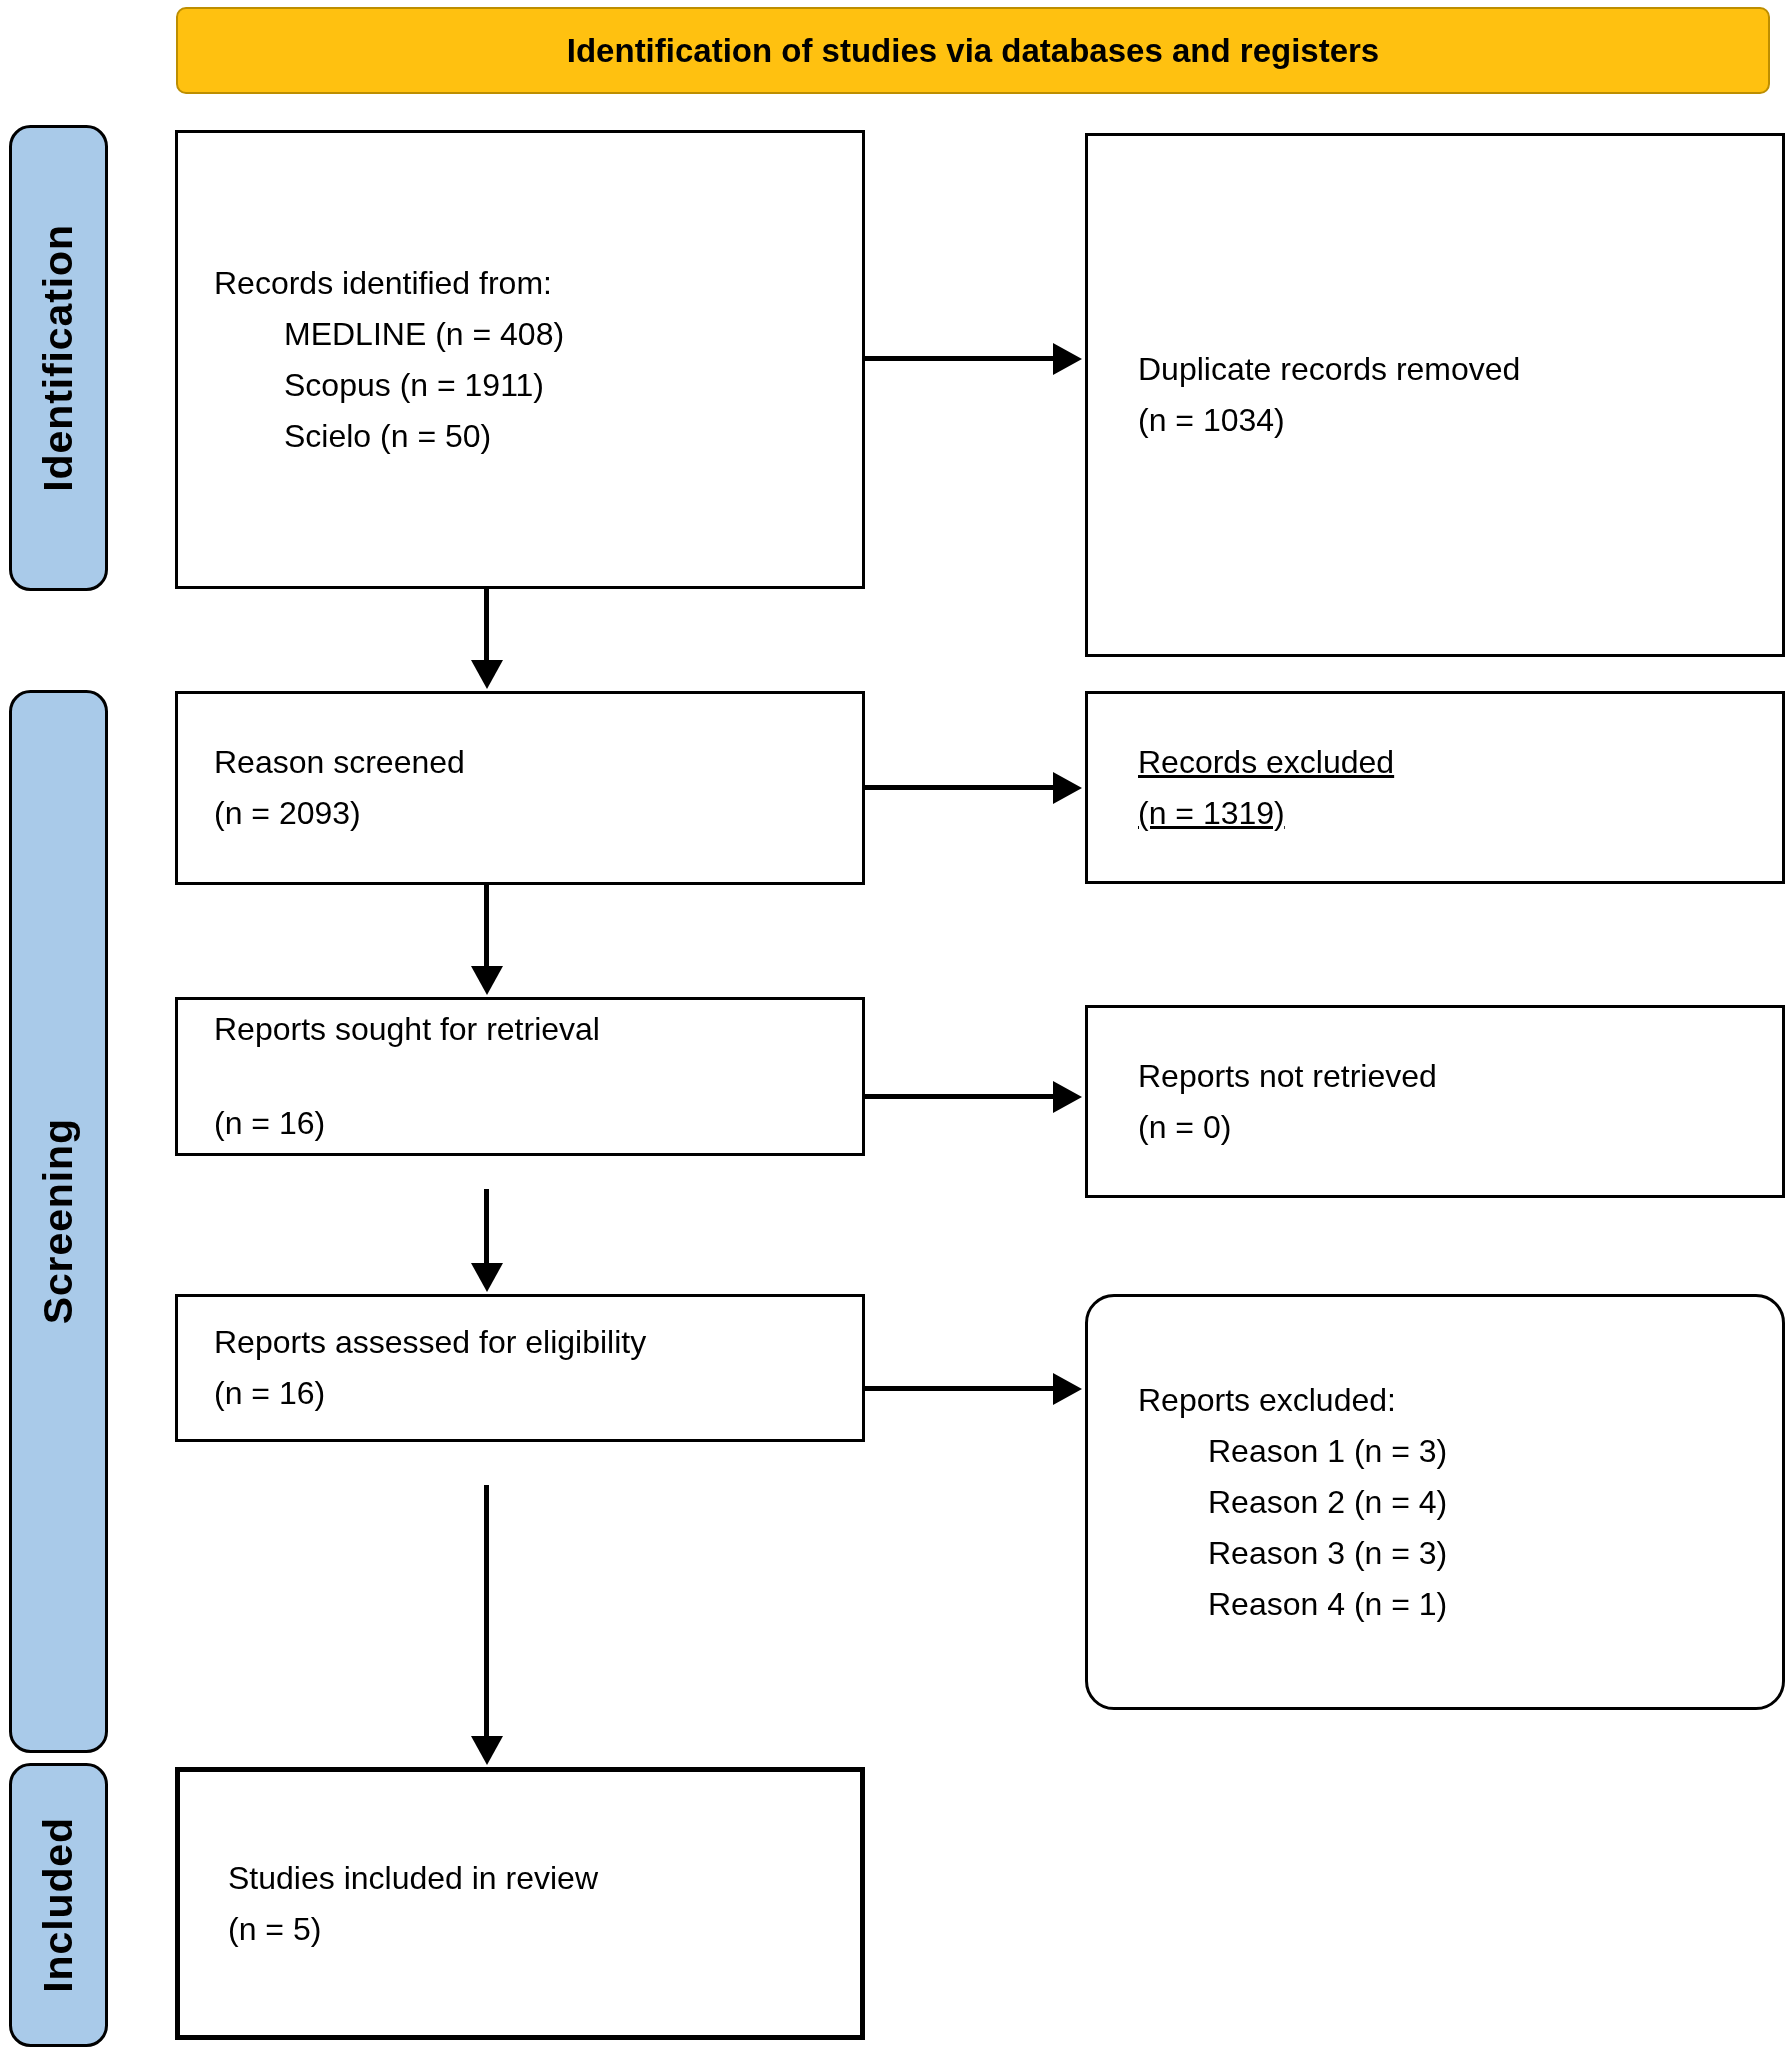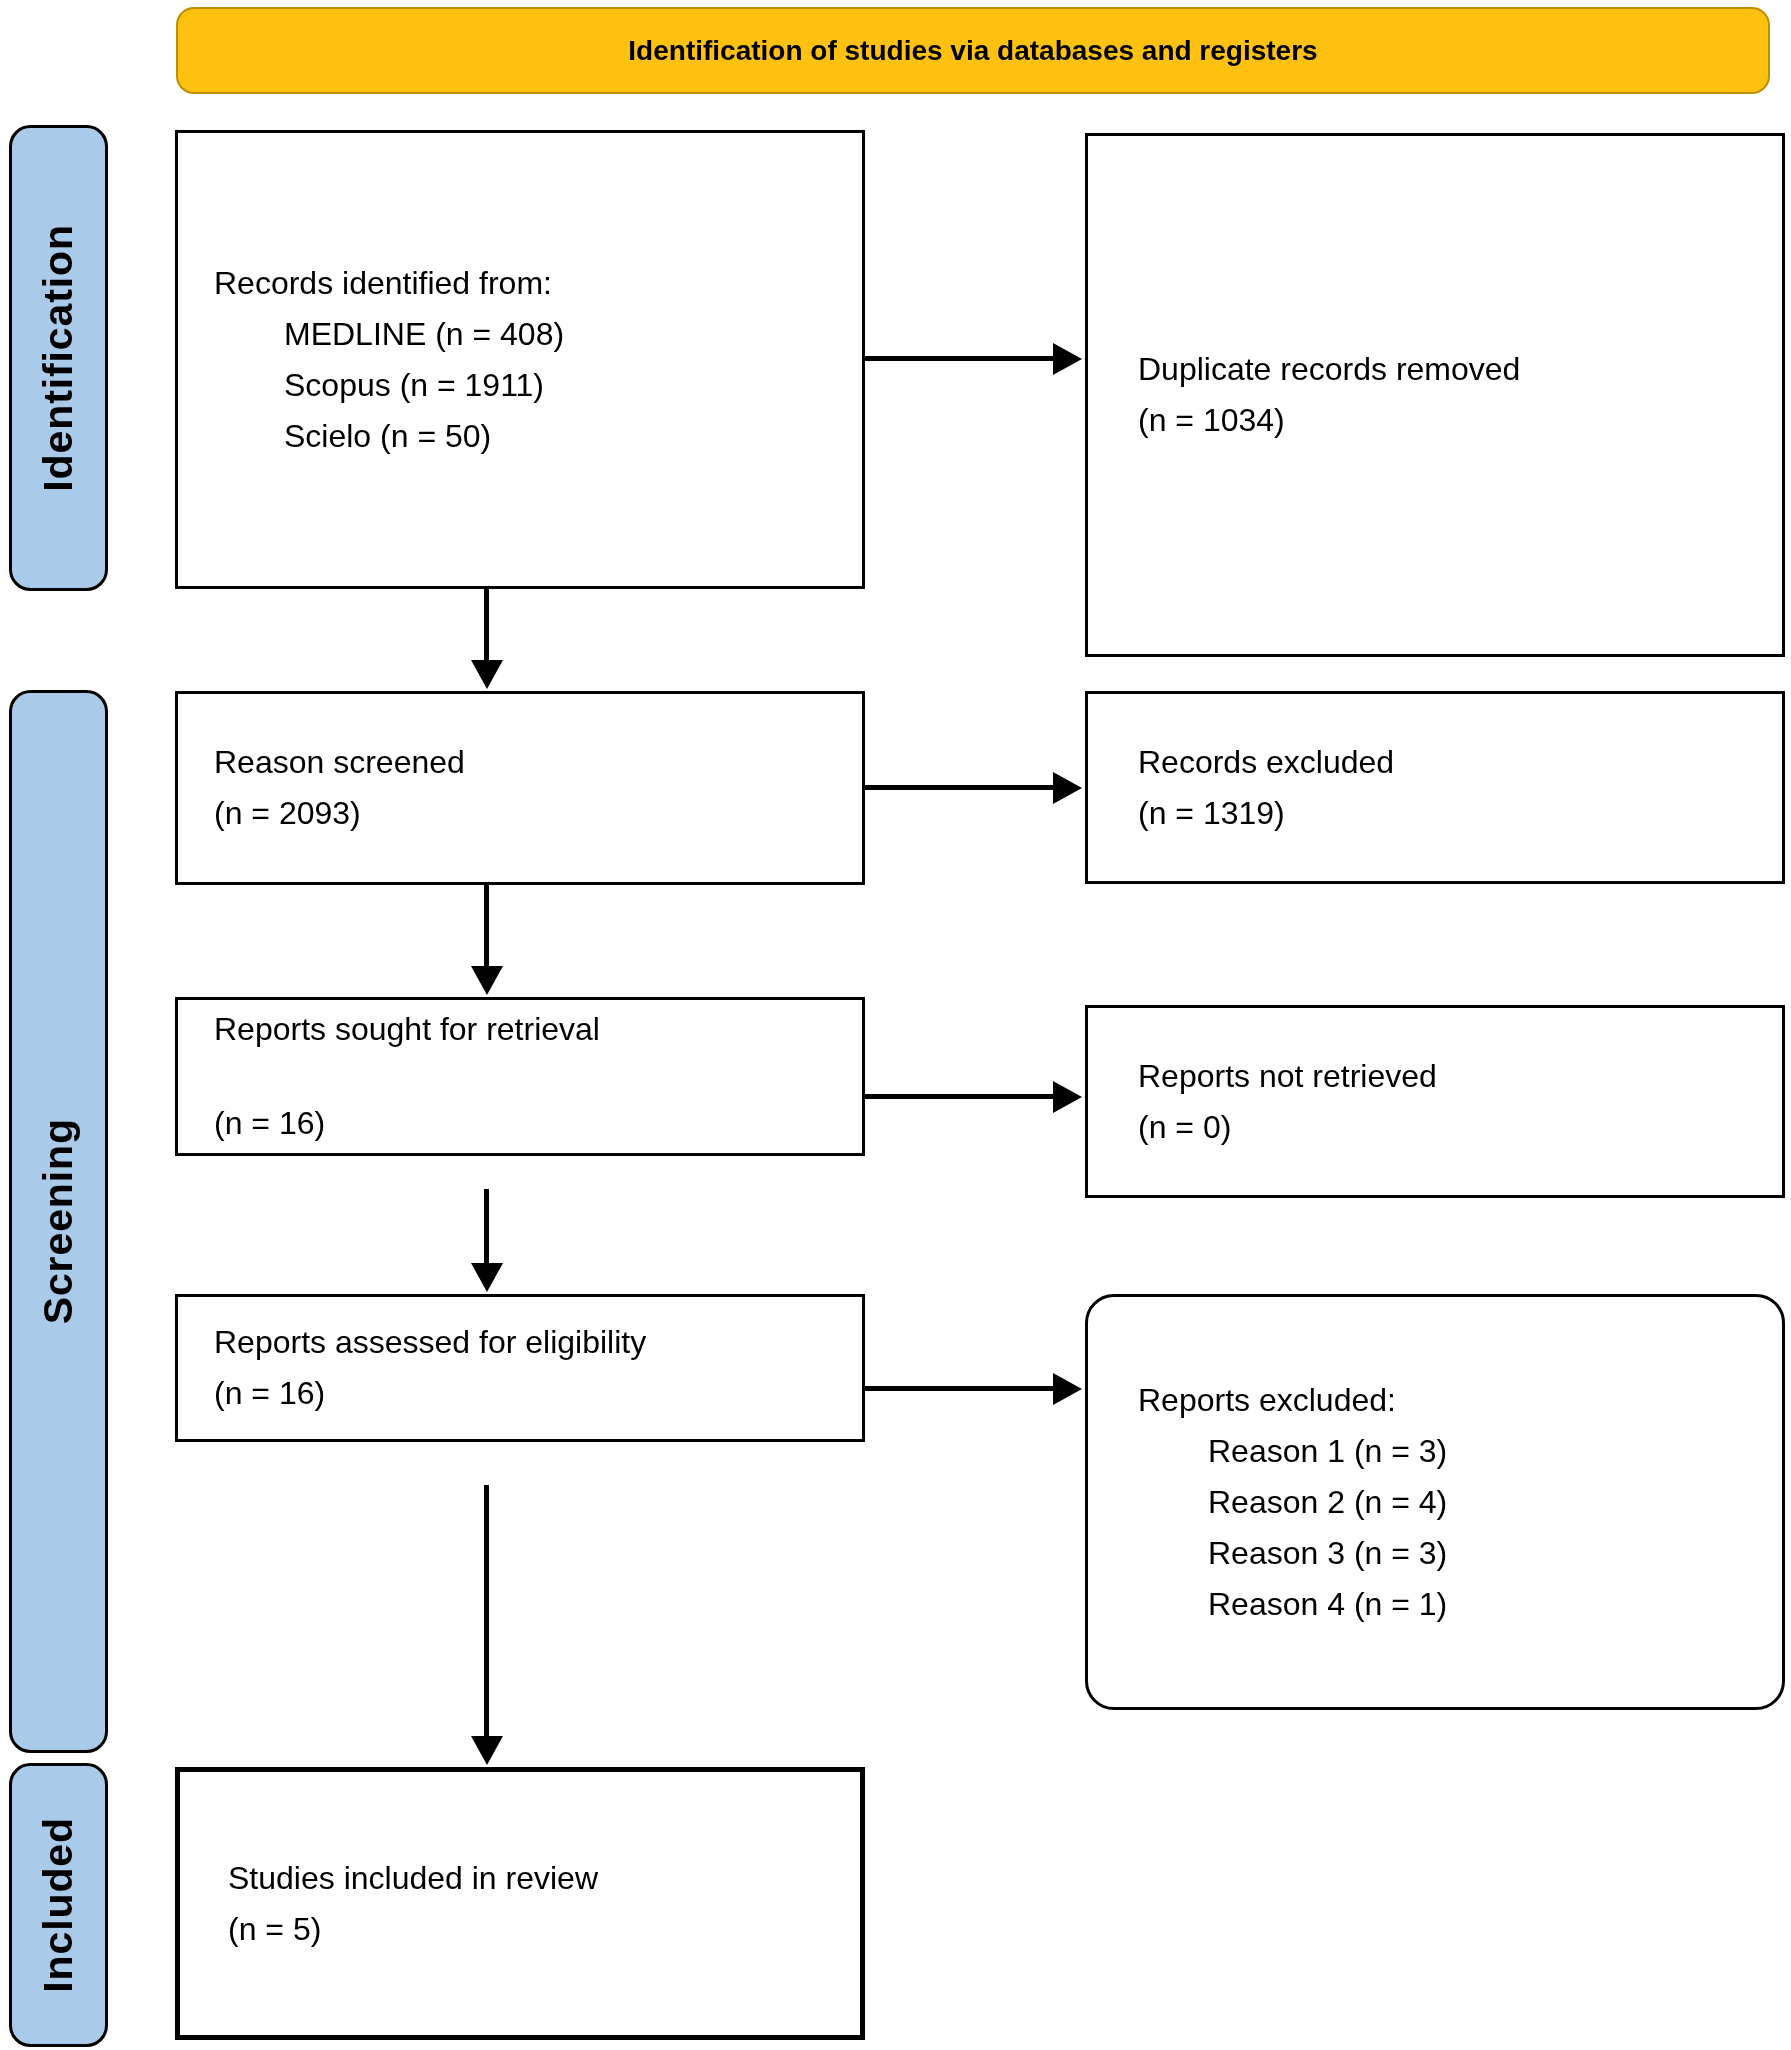--- a/index.html
+++ b/index.html
@@ -12,23 +12,23 @@
     font-family: "Liberation Sans", sans-serif;
     color: #000000;
   }
 
   
   .banner {
     position: absolute;
     left: 176px; top: 7.2px; width: 1594px; height: 87px;
     background: #FFC110;
     border: 2.7px solid #BD8E00;
-    border-radius: 18px;
+    border-radius: 10px;
     display: flex; align-items: center; justify-content: center;
-    font-weight: bold; font-size: 28px;
+    font-weight: bold; font-size: 33px;
   }
 
   
   .stage {
     position: absolute;
     left: 9px; width: 99px;
     background: #A9CAE9;
     border: 3.6px solid #000000;
     border-radius: 21.5px;
     display: flex; align-items: center; justify-content: center;
@@ -55,21 +55,21 @@
   }
   .col2 { padding-left: 50px; }
   .indent { padding-left: 70px; }
 
   .b-identified   { left: 175px;  top: 130px;  width: 690px; height: 459px; }
   .b-screened     { left: 175px;  top: 691px;  width: 690px; height: 194px; }
   .b-sought       { left: 175px;  top: 997px; width: 690px; height: 159px; gap: 43px; }
   .b-assessed     { left: 175px;  top: 1294px; width: 690px; height: 148px; }
   .b-included     { left: 175px;  top: 1767px; width: 690px; height: 273px; border-width: 5.4px; padding-left: 48px; }
   .b-duplicates   { left: 1085px; top: 133px;  width: 700px; height: 524px; }
-  .b-rexcluded    { left: 1085px; top: 691px;  width: 700px; height: 193px; }
+  .b-rexcluded    { left: 1085px; top: 691px;  width: 700px; height: 193px; text-decoration: underline; }
   .b-notretrieved { left: 1085px; top: 1005px; width: 700px; height: 193px; }
   .b-repexcluded  { left: 1085px; top: 1294px; width: 700px; height: 416px; border-radius: 29px; }
 
   
   .arr-h {
     position: absolute;
     height: 5.4px; background: #000000;
   }
   .arr-h::after {
     content: "";

